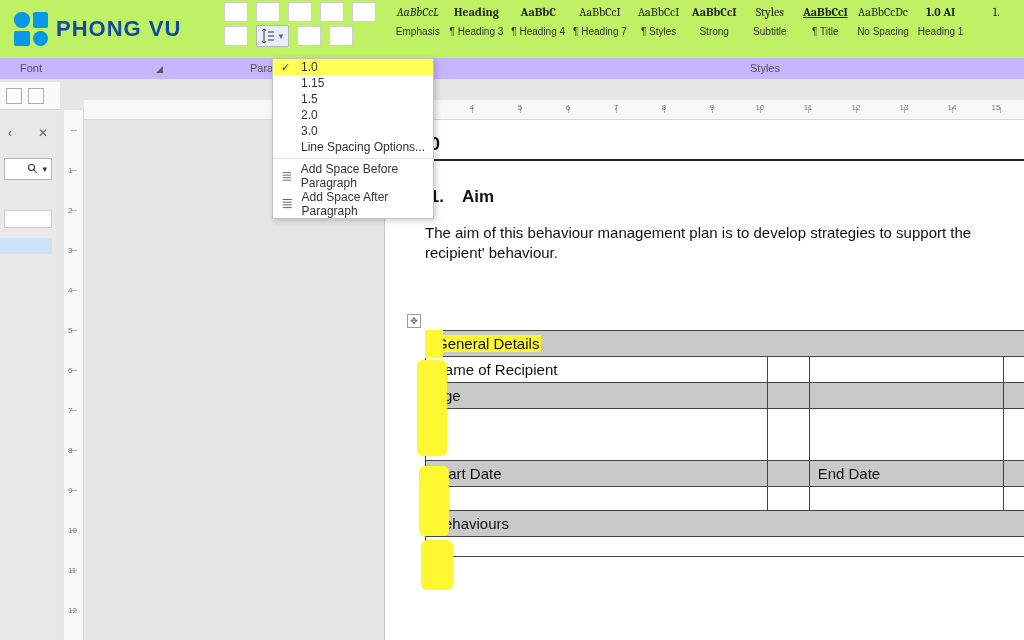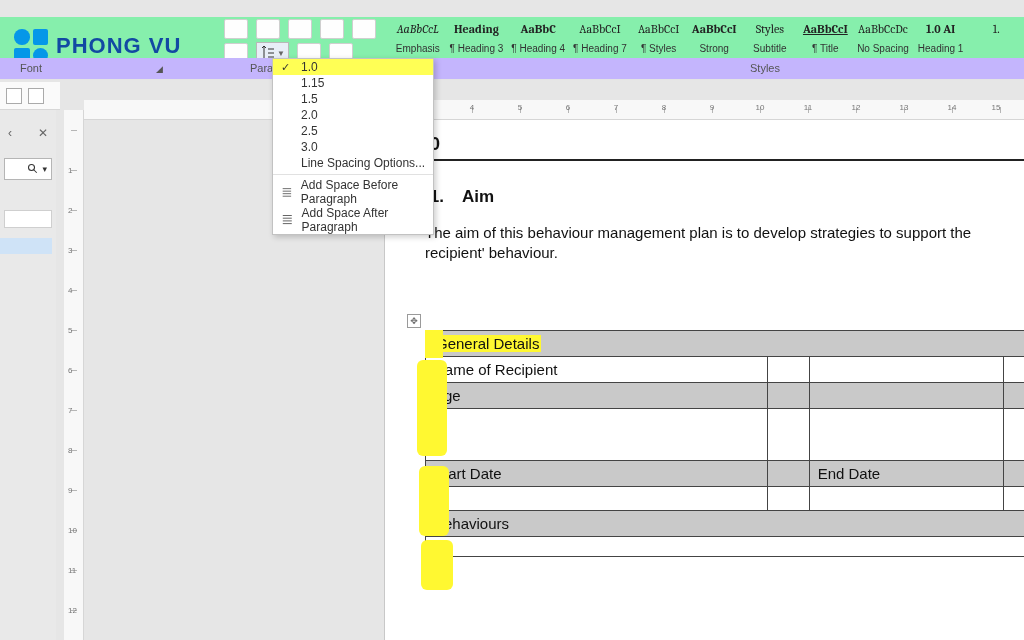--- a/index.html
+++ b/index.html
@@ -1,17 +1,17 @@
 <!DOCTYPE html>
 <html><head>
 <meta charset="utf-8">
 <style>
   * { box-sizing: border-box; margin: 0; padding: 0; font-family: "Segoe UI", Arial, sans-serif; }
   body { width: 1024px; height: 640px; overflow: hidden; background: #e6e6e6; position: relative; }
-  .ribbon { position: absolute; left: 0; right: 0; top: 0; height: 58px; background: #86efac; border-bottom: 1px solid #d4d4d4; display: flex; margin-top: 17px; }
+  .ribbon { position: absolute; left: 0; right: 0; top: 0; height: 58px; background: #bef264; border-bottom: 1px solid #d4d4d4; display: flex; }
   .logo { width: 220px; height: 58px; display: flex; align-items: center; padding-left: 14px; }
   .logo-dots { width: 34px; height: 34px; display: grid; grid-template-columns: 1fr 1fr; grid-template-rows: 1fr 1fr; gap: 3px; margin-right: 8px; }
   .logo-dots span { background: #0597e8; }
   .logo-dots span:nth-child(1) { border-radius: 50%; }
   .logo-dots span:nth-child(2) { border-radius: 2px; }
   .logo-dots span:nth-child(3) { border-radius: 2px; }
   .logo-dots span:nth-child(4) { border-radius: 50%; }
   .logo-text { font-weight: 800; color: #1249a3; font-size: 22px; letter-spacing: 1px; }
   .ribbon-middle { width: 170px; display:flex; flex-direction:column; }
   .ribbon-middle-row { display:flex; gap:8px; align-items:center; height:24px; padding:2px 4px; }
@@ -229,21 +229,20 @@
       <div class="num" style="left: 572px;">15</div>
     </div>
   </div>
 
 <div class="dropdown">
   <div id="ls-options">
       <div class="dditem selected">1.0</div>
       <div class="dditem">1.15</div>
       <div class="dditem">1.5</div>
       <div class="dditem">2.0</div>
-      <div class="dditem">2.5</div>
       <div class="dditem">3.0</div>
     </div>
   <div class="dditem">Line Spacing Options...</div>
   <div class="sep"></div>
   <div class="ddfooter">
     <svg class="ddfooter-icon" viewBox="0 0 14 14">
         <path d="M2 3h10M2 6h10M2 9h10M2 12h10" stroke="#555" stroke-width="1"></path>
       </svg>
     <span>Add Space Before Paragraph</span>
   </div>

